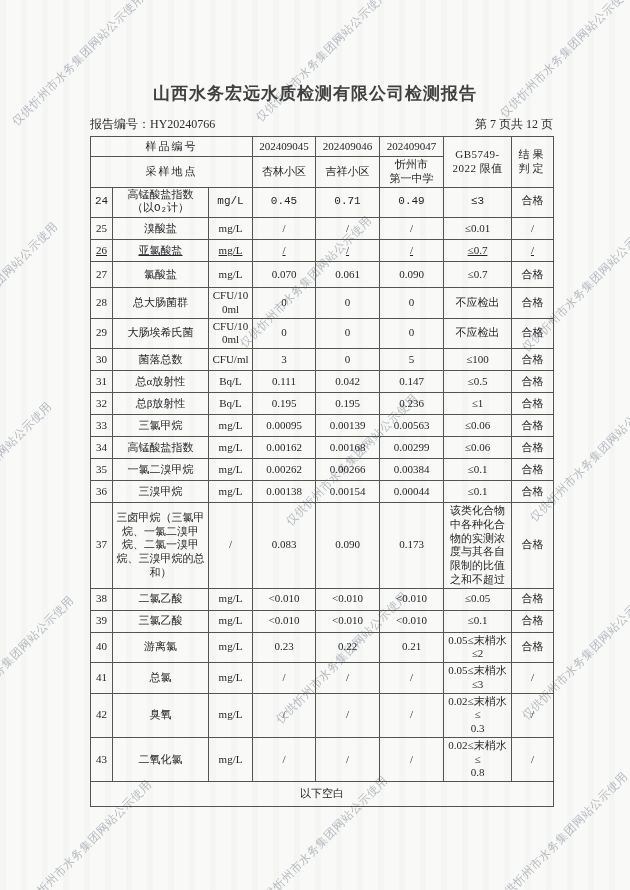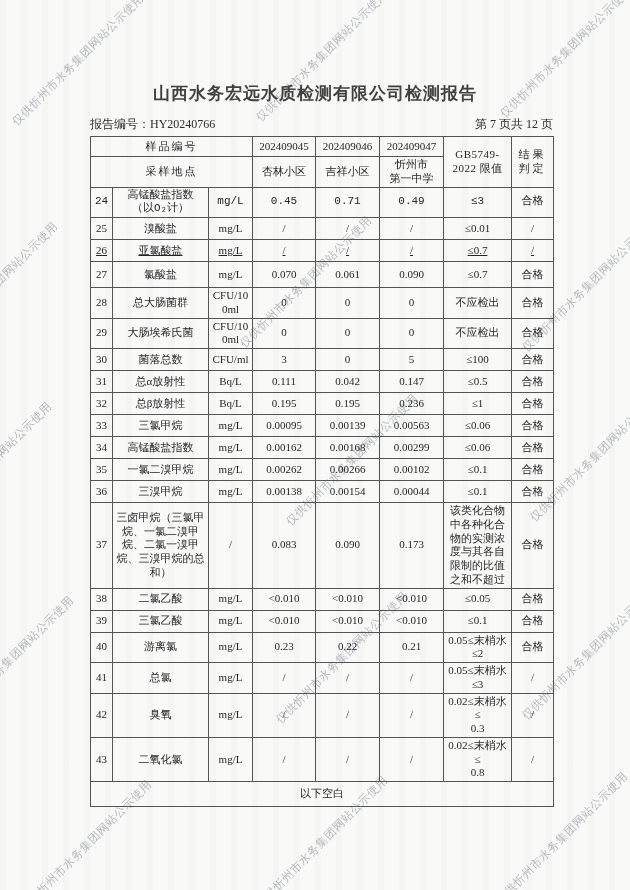--- a/index.html
+++ b/index.html
@@ -215,21 +215,21 @@
         <td>0.00299</td>
         <td>≤0.06</td>
         <td>合格</td>
       </tr>
       <tr style="height: 22px;">
         <td>35</td>
         <td class="c-name">一氯二溴甲烷</td>
         <td>mg/L</td>
         <td>0.00262</td>
         <td>0.00266</td>
-        <td>0.00102</td>
+        <td>0.00384</td>
         <td>≤0.1</td>
         <td>合格</td>
       </tr>
       <tr style="height: 22px;">
         <td>36</td>
         <td class="c-name">三溴甲烷</td>
         <td>mg/L</td>
         <td>0.00138</td>
         <td>0.00154</td>
         <td>0.00044</td>

